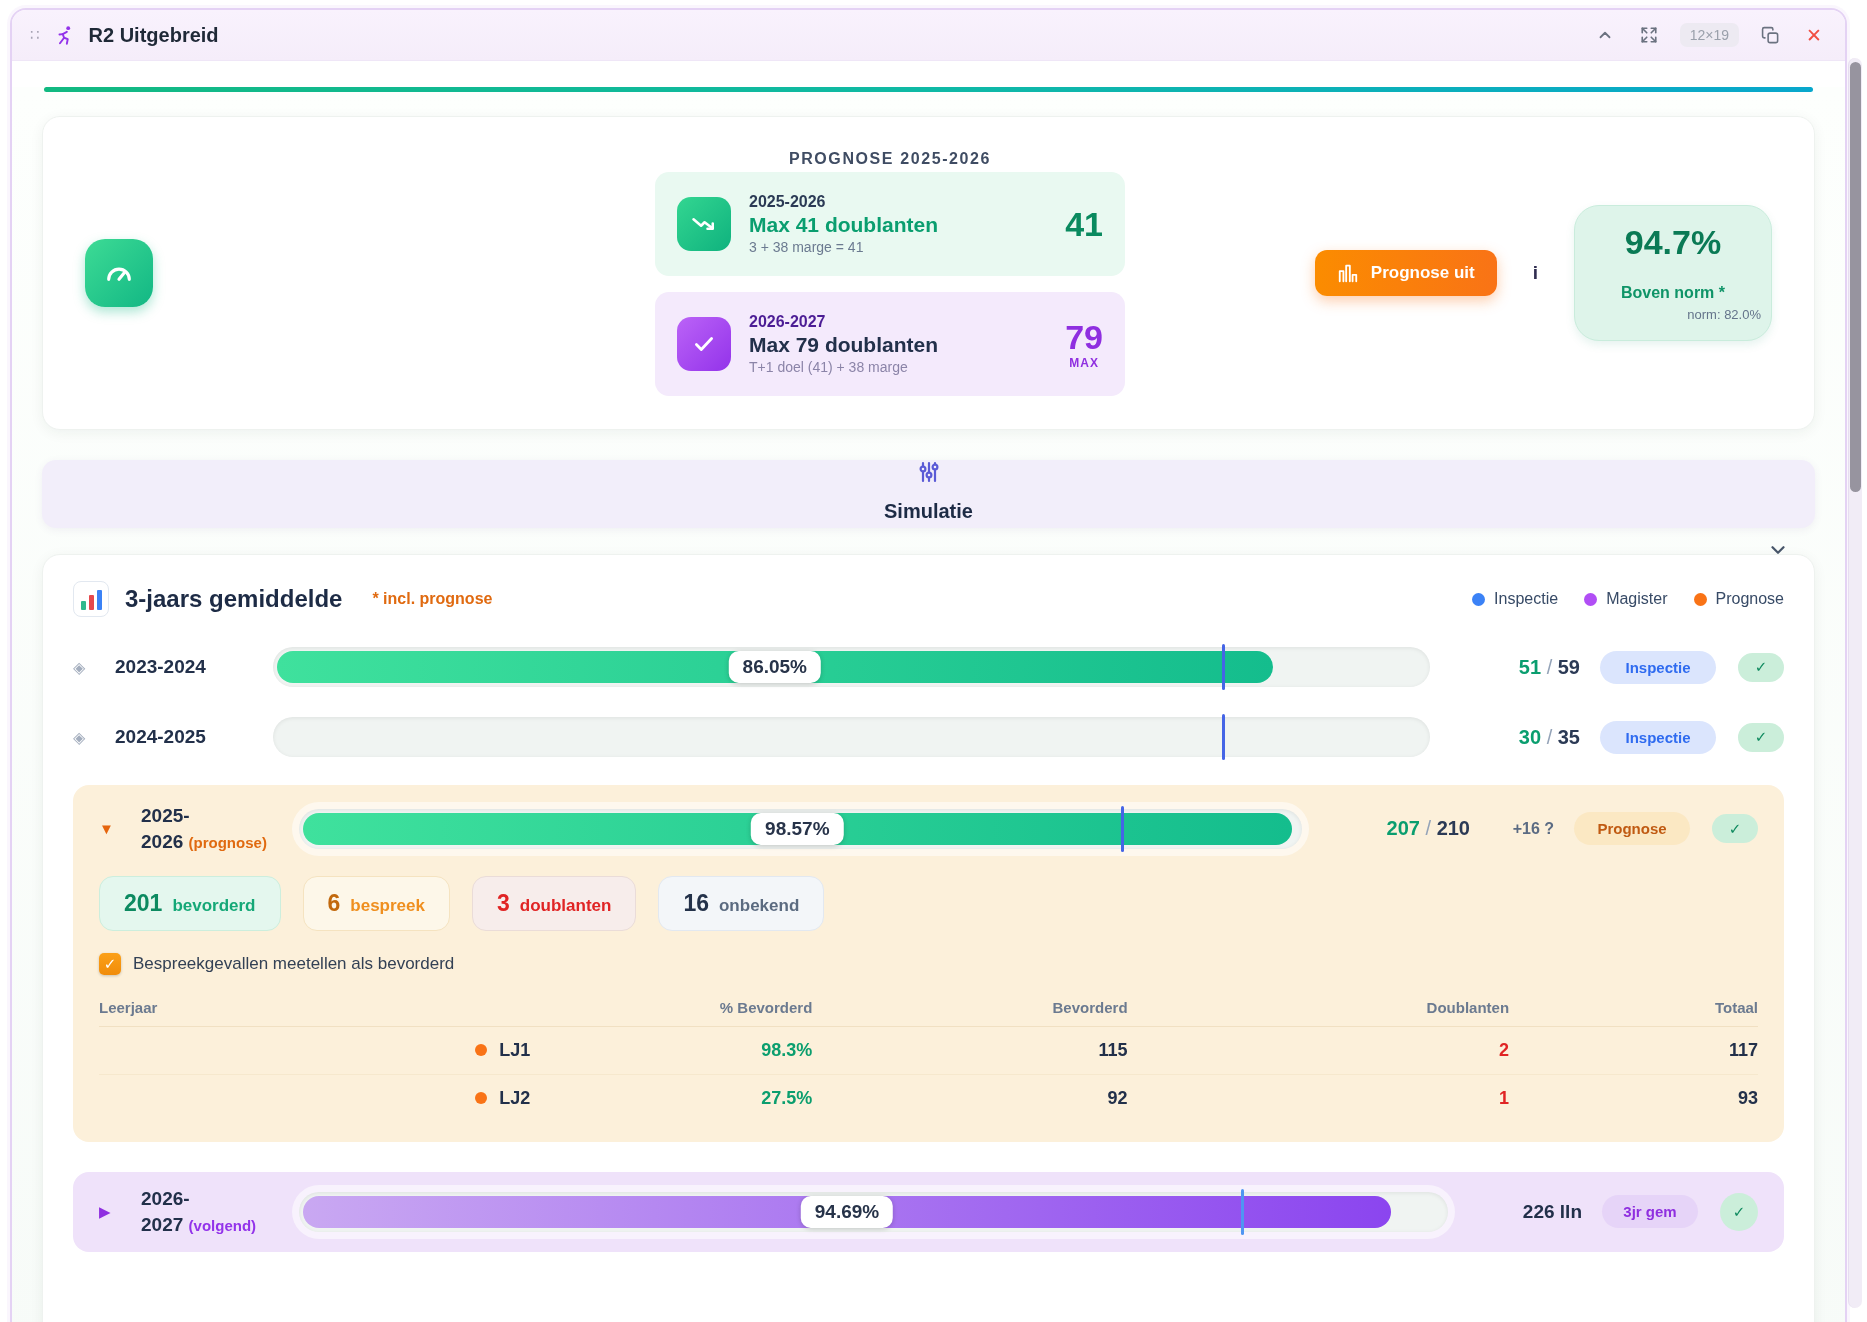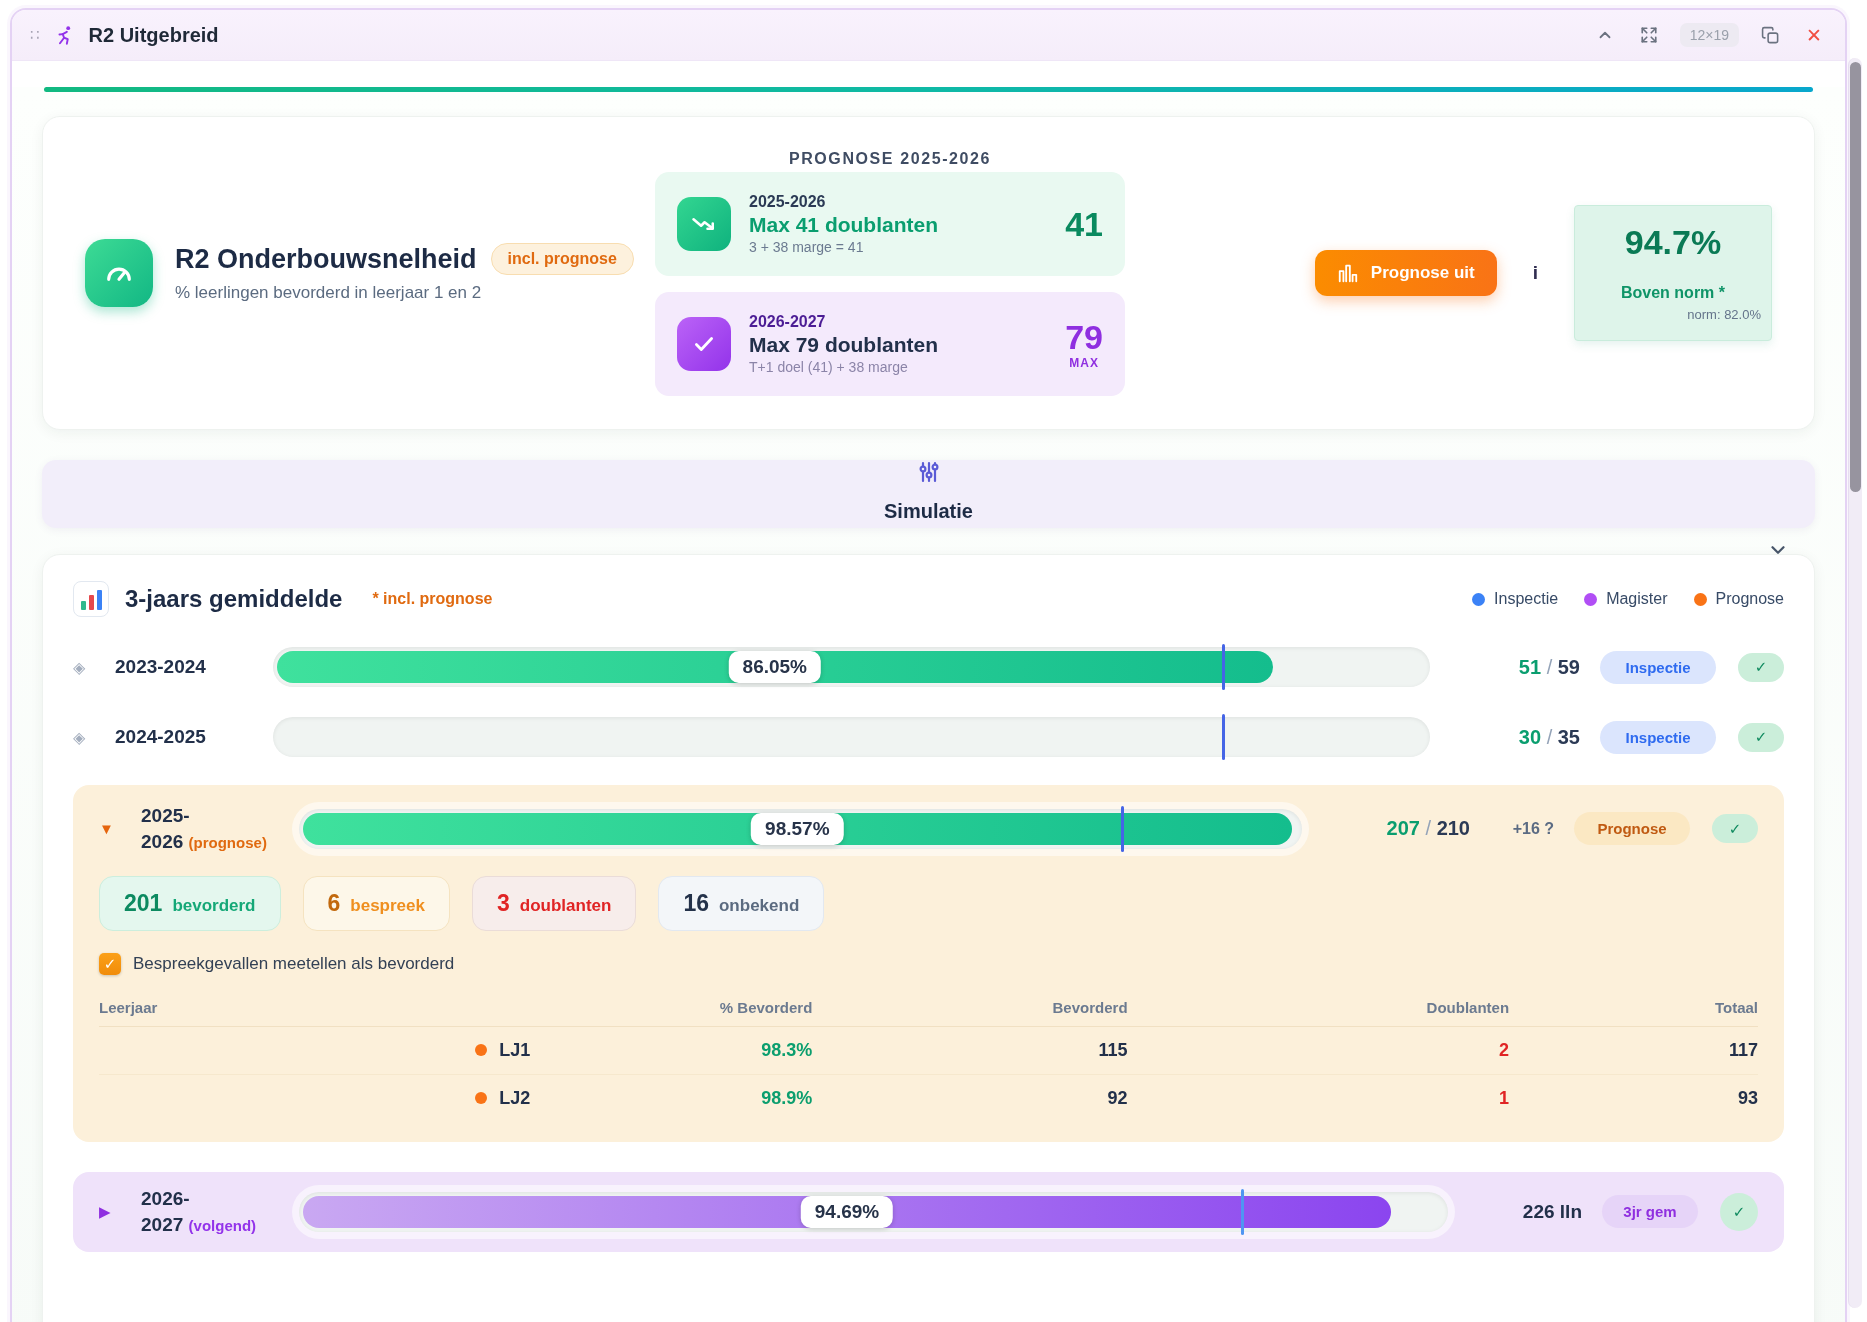--- a/index.html
+++ b/index.html
@@ -65,21 +65,21 @@
   .prog-note.g{color:#6b7a90;} .prog-note.p{color:#8b84a8;}
   .prog-val{font-size:34px;font-weight:800;text-align:center;line-height:1;}
   .prog-val.g{color:#0a8a5f;} .prog-val.p{color:#8f2fe0;}
   .prog-val .max{display:block;font-size:12px;font-weight:800;letter-spacing:1px;margin-top:3px;}
   .hdr-right{flex:1;display:flex;align-items:center;justify-content:flex-end;gap:30px;}
   .btn-prognose{display:flex;align-items:center;gap:12px;border:none;cursor:pointer;
     background:linear-gradient(90deg,#fb8c00,#f97316);color:#fff;font-weight:700;
     font-size:17px;padding:12px 22px;border-radius:12px;
     box-shadow:0 5px 14px rgba(249,115,22,.35);font-family:inherit;}
   .info-i{font-size:19px;font-weight:800;color:#312e51;cursor:pointer;padding:4px 6px;}
-  .norm-card{background:#def4ea;border:1px solid #c9ecdc;border-radius:4px;
+  .norm-card{background:#def4ea;border:1px solid #c9ecdc;border-radius:25px;
     width:176px;padding:18px 10px;text-align:center;box-shadow:0 4px 10px rgba(10,140,95,.10);}
   .norm-val{font-size:34px;font-weight:800;color:#0a7a55;line-height:1.1;}
   .norm-label{font-size:16px;font-weight:700;color:#0f9468;margin-top:22px;}
   .norm-sub{font-size:13px;color:#64748b;margin-top:5px;text-align:right;}
   
   .simulatie{margin-top:30px;height:68px;background:#f2eefa;border-radius:14px;
     box-shadow:0 2px 8px rgba(80,60,130,.07);display:flex;align-items:center;
     padding:0 26px;gap:16px;cursor:pointer;flex-direction:column;}
   .sim-title{font-size:20px;font-weight:800;color:#1d2b45;}
   .sim-chev{margin-left:auto;color:#475569;}
@@ -204,27 +204,20 @@
     <div class="teal-bar"></div>
 
     <div class="card header-card">
       <div class="kpi-left">
         <div class="gauge-box">
           <svg width="38" height="38" viewBox="0 0 24 24" fill="none" stroke="#ffffff" stroke-width="2" stroke-linecap="round">
             <path d="M5.5 16a6.5 6.5 0 1 1 13 0"></path>
             <path d="M12 16l3.6-4.4"></path>
           </svg>
         </div>
-        <div>
-          <div class="kpi-title-row">
-            <span class="kpi-title">R2 Onderbouwsnelheid</span>
-            <span class="pill-incl">incl. prognose</span>
-          </div>
-          <div class="kpi-sub">% leerlingen bevorderd in leerjaar 1 en 2</div>
-        </div>
       </div>
 
       <div class="prog-mid">
         <div class="prog-heading">PROGNOSE 2025-2026</div>
         <div class="prog-card green">
           <div class="prog-icon green">
             <svg width="28" height="28" viewBox="0 0 24 24" fill="none" stroke="#ffffff" stroke-width="2.2" stroke-linecap="round" stroke-linejoin="round">
               <path d="M3 8l6.5 5.5 3-3L19 15.5"></path>
                 <path d="M19.5 11.5V16H15"></path>
             </svg>
@@ -396,21 +389,21 @@
           <tbody>
             <tr>
               <td class="lj-name"><span class="lj-dot"></span><span>LJ1</span></td>
               <td class="lj-pct">98.3%</td>
               <td class="lj-bev">115</td>
               <td class="lj-dbl">2</td>
               <td class="lj-tot">117</td>
             </tr>
             <tr>
               <td class="lj-name"><span class="lj-dot"></span><span>LJ2</span></td>
-              <td class="lj-pct">98.9%</td>
+              <td class="lj-pct">27.5%</td>
               <td class="lj-bev">92</td>
               <td class="lj-dbl">1</td>
               <td class="lj-tot">93</td>
             </tr>
           </tbody>
         </table>
       </div>
 
       <div class="next-panel">
         <div class="year-row">

